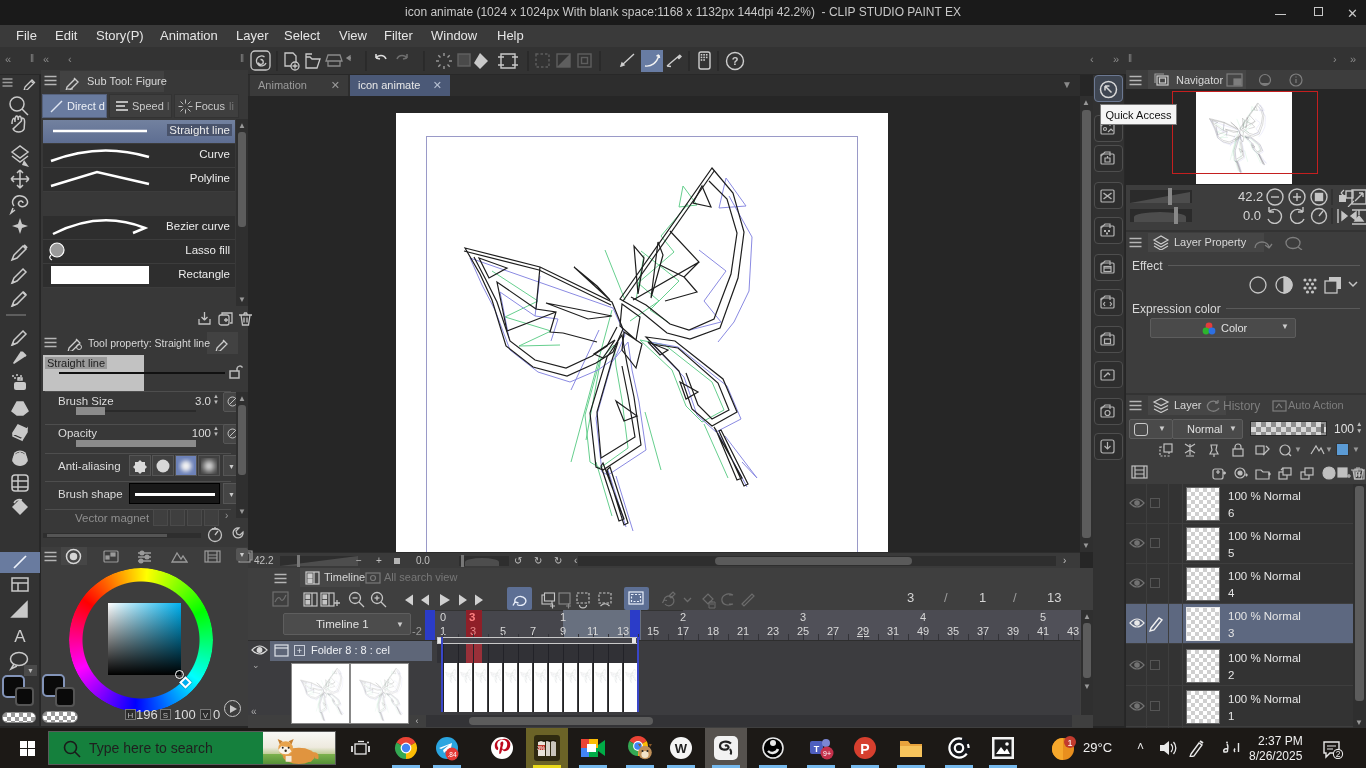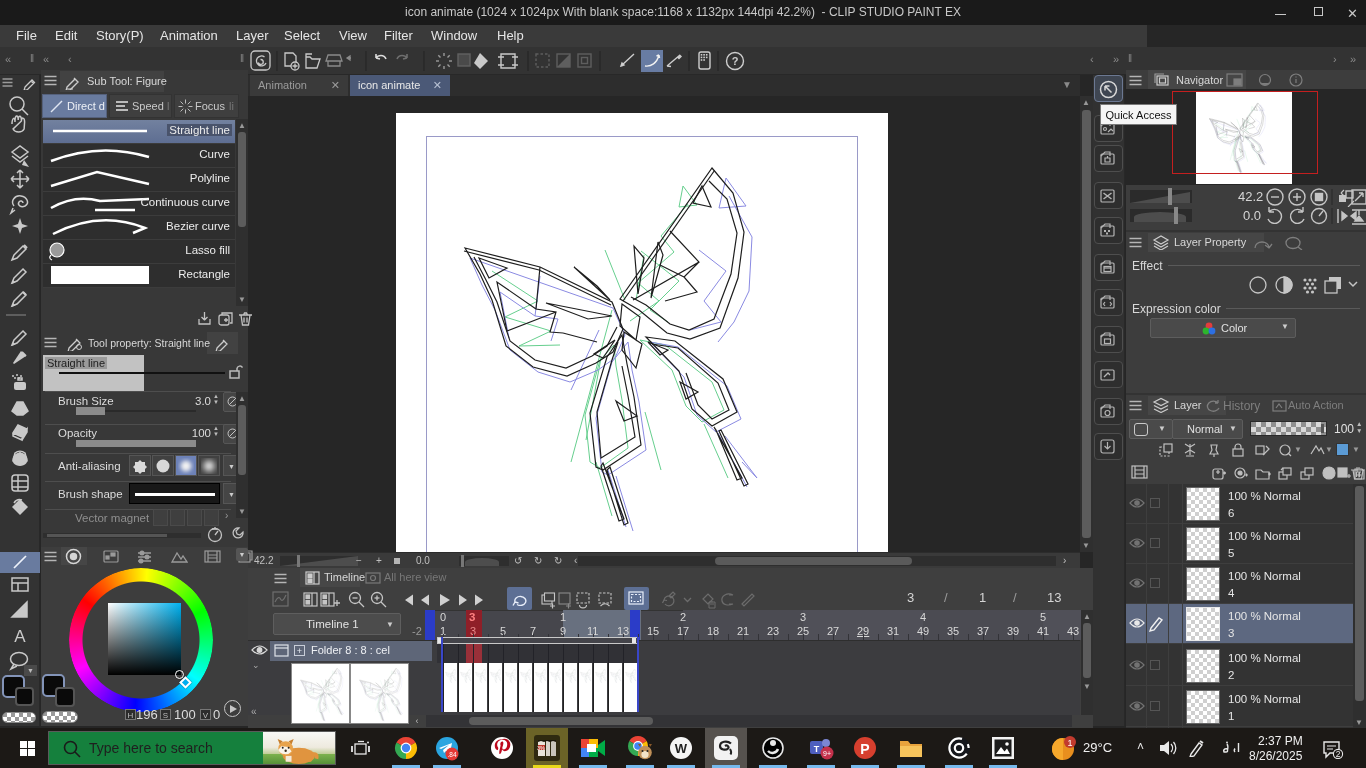--- a/index.html
+++ b/index.html
@@ -12,21 +12,21 @@
 </style></head>
 <body>
 
 <div class="abs" style="left:0;top:0;width:1366px;height:25px;background:#1a1a1a;">
  <div class="abs" style="left:0;top:0;width:100%;text-align:center;line-height:25px;font-size:12px;color:#c8c8c8;">icon animate (1024 x 1024px With blank space:1168 x 1132px 144dpi 42.2%)&nbsp; - CLIP STUDIO PAINT EX</div>
  <div class="abs" style="right:80px;top:14px;width:11px;height:1px;background:#c8c8c8;"></div>
  <div class="abs" style="right:43px;top:7px;width:9px;height:9px;border:1px solid #c8c8c8;"></div>
  <div class="abs" style="right:8px;top:6px;color:#c8c8c8;font-size:13px;">✕</div>
 </div>
 
-<div class="abs" style="left:0;top:25px;width:1147px;height:22px;background:#3a3a3a;color:#e5e5e5;font-size:13px;">
+<div class="abs" style="left:0;top:25px;width:1366px;height:22px;background:#3a3a3a;color:#e5e5e5;font-size:13px;">
  <span class="abs" style="left:16px;top:3px;">File</span>
  <span class="abs" style="left:55px;top:3px;">Edit</span>
  <span class="abs" style="left:96px;top:3px;">Story(P)</span>
  <span class="abs" style="left:160px;top:3px;">Animation</span>
  <span class="abs" style="left:236px;top:3px;">Layer</span>
  <span class="abs" style="left:284px;top:3px;">Select</span>
  <span class="abs" style="left:339px;top:3px;">View</span>
  <span class="abs" style="left:384px;top:3px;">Filter</span>
  <span class="abs" style="left:431px;top:3px;">Window</span>
  <span class="abs" style="left:497px;top:3px;">Help</span>
@@ -350,27 +350,20 @@
       <svg class="abs" style="left:2px;top:0px;" width="110" height="22">
         <path d="M6,17 Q55,-2 104,13" stroke="#fff" stroke-width="2.5" fill="none"></path>
       </svg>
       <span class="abs" style="right:3px;top:4px;font-size:11.5px;color:#ececec;padding:0 2px;white-space:nowrap;">Curve</span>
     </div>
     <div class="abs" style="left:2px;top:98px;width:192px;height:24px;background:#2e2e2e;border-bottom:1px solid #3c3c3c;overflow:hidden;">
       <svg class="abs" style="left:2px;top:0px;" width="110" height="22">
         <path d="M6,18 L52,4 L104,16" stroke="#fff" stroke-width="2.5" fill="none"></path>
       </svg>
       <span class="abs" style="right:3px;top:4px;font-size:11.5px;color:#ececec;padding:0 2px;white-space:nowrap;">Polyline</span>
-    </div>
-    <div class="abs" style="left:2px;top:122px;width:192px;height:24px;background:#2e2e2e;border-bottom:1px solid #3c3c3c;overflow:hidden;">
-      <svg class="abs" style="left:2px;top:0px;" width="110" height="22">
-        <path d="M6,16 Q30,2 55,9 L104,7" stroke="#fff" stroke-width="2.5" fill="none"></path>
-        <path d="M50,18 h40" stroke="#fff" stroke-width="2.5"></path>
-      </svg>
-      <span class="abs" style="right:3px;top:4px;font-size:11.5px;color:#ececec;padding:0 2px;white-space:nowrap;">Continuous curve</span>
     </div>
     <div class="abs" style="left:2px;top:146px;width:192px;height:24px;background:#2e2e2e;border-bottom:1px solid #3c3c3c;overflow:hidden;">
       <svg class="abs" style="left:2px;top:0px;" width="110" height="22">
         <path d="M8,18 Q55,-6 100,12 L88,17" stroke="#fff" stroke-width="2.5" fill="none"></path>
       </svg>
       <span class="abs" style="right:3px;top:4px;font-size:11.5px;color:#ececec;padding:0 2px;white-space:nowrap;">Bezier curve</span>
     </div>
     <div class="abs" style="left:2px;top:170px;width:192px;height:24px;background:#2e2e2e;border-bottom:1px solid #3c3c3c;overflow:hidden;">
       <svg class="abs" style="left:2px;top:0px;" width="110" height="22">
         <g transform="translate(2,2)">
@@ -964,21 +957,21 @@
       <rect x="1" y="1" width="13" height="12"></rect>
       <rect x="3" y="3" width="4" height="3.5" fill="#ccc"></rect>
       <rect x="3" y="8" width="4" height="3.5" fill="#ccc"></rect>
       <line x1="9" y1="1" x2="9" y2="13"></line>
     </svg>
  <span class="abs tabtxt" style="left:76px;top:3px;">Timeline</span>
  <svg class="abs" style="left:117px;top:3px;" width="16" height="14" fill="none" stroke="#787878" stroke-width="1.2">
       <rect x="1" y="2" width="14" height="10"></rect>
       <circle cx="8" cy="7" r="2.5"></circle>
     </svg>
- <span class="abs" style="left:136px;top:3px;font-size:11px;color:#787878;">All here view</span>
+ <span class="abs" style="left:136px;top:3px;font-size:11px;color:#787878;">All search view</span>
 
  <svg class="abs" style="left:24px;top:23px;" width="17" height="17" fill="none" stroke="#6e6e6e" stroke-width="1.2">
       <rect x="1" y="1" width="15" height="14"></rect>
       <path d="M3,11 q3.5,-7 5.5,-3 q2,4 5.5,-4"></path>
     </svg>
     <svg class="abs" style="left:55px;top:24px;" width="15" height="15" fill="none" stroke="#c5c5c5" stroke-width="1.2">
       <rect x="1" y="1" width="13" height="13"></rect>
       <rect x="3" y="3" width="3.5" height="3.5" fill="#c5c5c5"></rect>
       <rect x="3" y="8.5" width="3.5" height="3.5" fill="#c5c5c5"></rect>
       <line x1="9" y1="1" x2="9" y2="14"></line>
@@ -1053,21 +1046,21 @@
       </g>
     </svg>
     <span class="abs" style="left:659px;top:22px;font-size:13px;color:#d5d5d5;">3</span>
     <span class="abs" style="left:696px;top:22px;font-size:13px;color:#9a9a9a;">/</span>
     <span class="abs" style="left:731px;top:22px;font-size:13px;color:#d5d5d5;">1</span>
     <span class="abs" style="left:765px;top:22px;font-size:13px;color:#9a9a9a;">/</span>
     <span class="abs" style="left:799px;top:22px;font-size:13px;color:#d5d5d5;">13</span>
 
  <div class="abs" style="left:0px;top:42px;width:832px;height:30px;background:#46464c;border-top:1px solid #333;"></div>
     <div class="abs" style="left:0px;top:42px;width:184px;height:30px;background:#3f3f3f;"></div>
-    <div class="abs" style="left:25px;top:45px;width:128px;height:22px;background:#4c4c4c;border:1px solid #5e5e5e;border-radius:2px;padding-left:37px;">
+    <div class="abs" style="left:35px;top:45px;width:128px;height:22px;background:#4c4c4c;border:1px solid #5e5e5e;border-radius:2px;padding-left:37px;">
       <span class="abs" style="left:32px;top:4px;font-size:11.5px;color:#e2e2e2;">Timeline 1</span>
       <span class="abs" style="right:6px;top:6px;font-size:8px;color:#ccc;">▼</span>
     </div>
     <div class="abs" style="left:315px;top:42px;width:78px;height:30px;background:#68707f;"></div>
     <div class="abs" style="left:435px;top:42px;width:120px;height:30px;background:#4b4b52;"></div>
     <div class="abs" style="left:555px;top:42px;width:120px;height:30px;background:#505058;"></div>
     <div class="abs" style="left:675px;top:42px;width:120px;height:30px;background:#4b4b52;"></div>
     <div class="abs" style="left:795px;top:42px;width:105px;height:30px;background:#505058;"></div>
     <div class="abs" style="left:177px;top:42px;width:10px;height:30px;background:#2b3cc8;"></div>
     <div class="abs" style="left:382.05px;top:42px;width:10px;height:30px;background:#2b3cc8;"></div>

